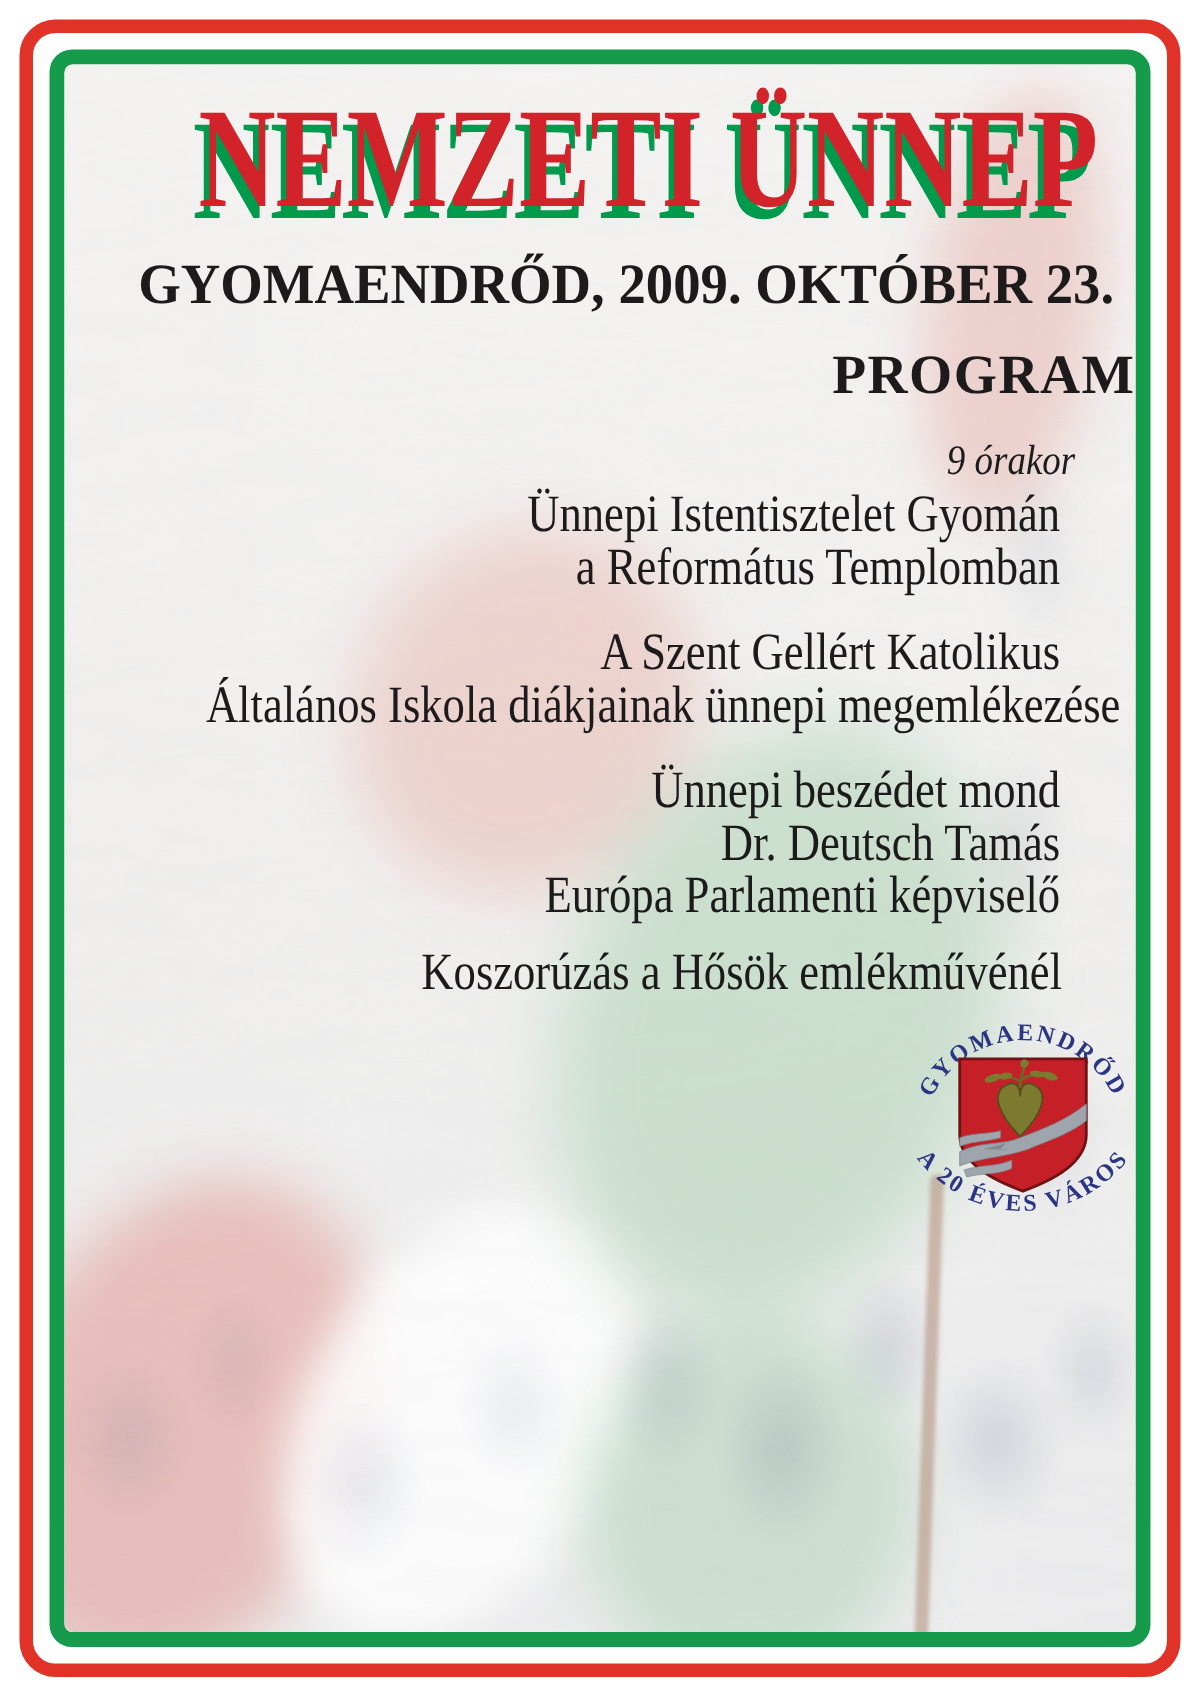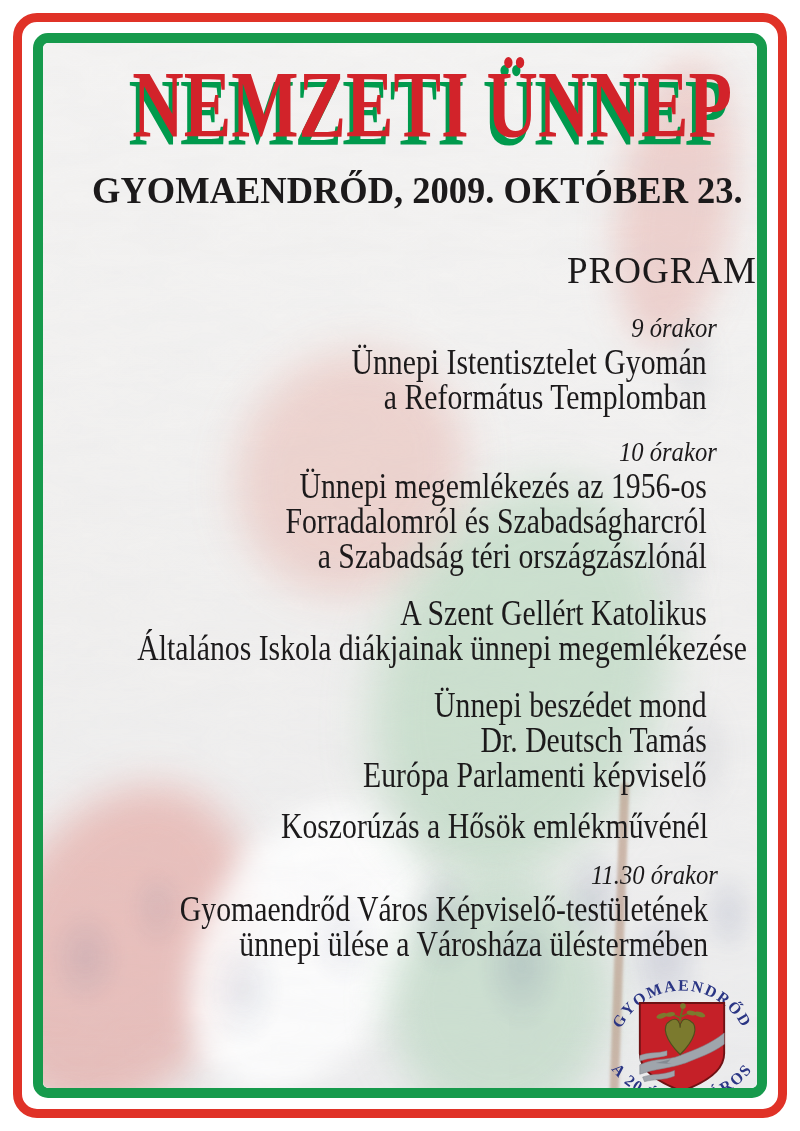--- a/index.html
+++ b/index.html
@@ -59,21 +59,21 @@
     margin:14px 0 0;font-size:95px;line-height:1.02;font-weight:bold;
     color:#d2232a;letter-spacing:0;white-space:nowrap;
     transform:scaleX(.75);transform-origin:50% 50%;
     text-shadow:-5px 8px 0 #009a4d;
   }
   .subtitle{
     margin:16px 0 0;font-size:38px;line-height:1.1;font-weight:bold;color:#1c1a1b;
     white-space:nowrap;transform:scaleX(.96);transform-origin:50% 50%;
   }
   .program-heading{
-    margin:39px 0 0;font-size:37px;line-height:1.1;font-weight:normal;color:#1c1a1b;
+    margin:19px 0 0;font-size:37px;line-height:1.1;font-weight:bold;color:#1c1a1b;
     letter-spacing:1px;
   }
   .event{margin-top:22px;margin-left:44px;}
   .event--tight{margin-top:16px;padding-left:17px;}
   .event .time{
     margin:0 0 2px;font-size:28px;line-height:30px;font-style:italic;
     transform:scaleX(.88);transform-origin:50% 50%;
   }
   .event .line{
     margin:0;font-size:35px;line-height:35px;white-space:nowrap;
@@ -117,47 +117,36 @@
     </header>
 
     <main class="program">
 
       <section class="event">
         <p class="time">9 órakor</p>
         <p class="line">Ünnepi Istentisztelet Gyomán</p>
         <p class="line">a Református Templomban</p>
       </section>
 
-      <section class="event">
-        <p class="time">10 órakor</p>
-        <p class="line">Ünnepi megemlékezés az 1956-os</p>
-        <p class="line">Forradalomról és Szabadságharcról</p>
-        <p class="line">a Szabadság téri országzászlónál</p>
-      </section>
 
       <section class="event">
         <p class="line">A Szent Gellért Katolikus</p>
         <p class="line">Általános Iskola diákjainak ünnepi megemlékezése</p>
       </section>
 
       <section class="event">
         <p class="line">Ünnepi beszédet mond</p>
         <p class="line">Dr. Deutsch Tamás</p>
         <p class="line">Európa Parlamenti képviselő</p>
       </section>
 
       <section class="event event--tight">
         <p class="line">Koszorúzás a Hősök emlékművénél</p>
       </section>
 
-      <section class="event event--tight">
-        <p class="time">11.30 órakor</p>
-        <p class="line">Gyomaendrőd Város Képviselő-testületének</p>
-        <p class="line">ünnepi ülése a Városháza üléstermében</p>
-      </section>
 
     </main>
 
     <footer class="emblem">
       <svg width="150" height="150" viewBox="0 0 160 150" xmlns="http://www.w3.org/2000/svg">
         <defs>
           <path id="arcTop" d="M 14,58 A 72,72 0 0 1 146,58" fill="none"></path>
           <path id="arcBot" d="M 8,103 A 95,95 0 0 0 152,103" fill="none"></path>
         </defs>
 

